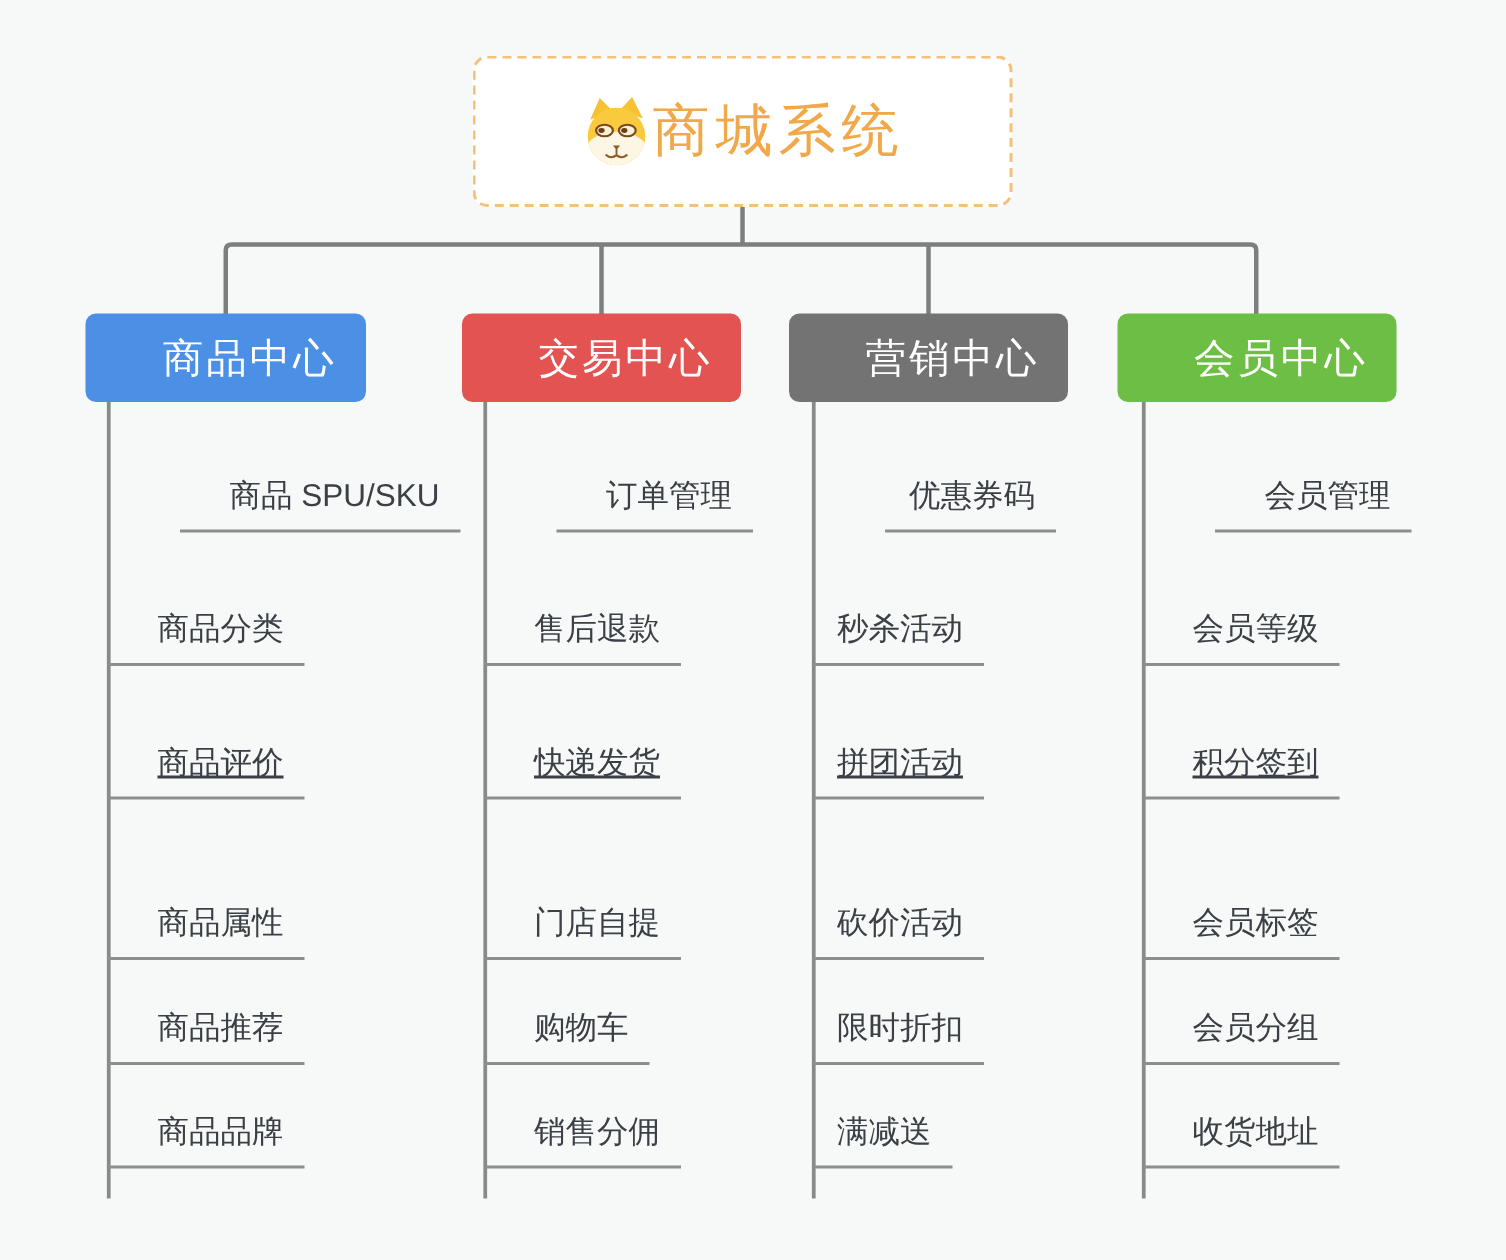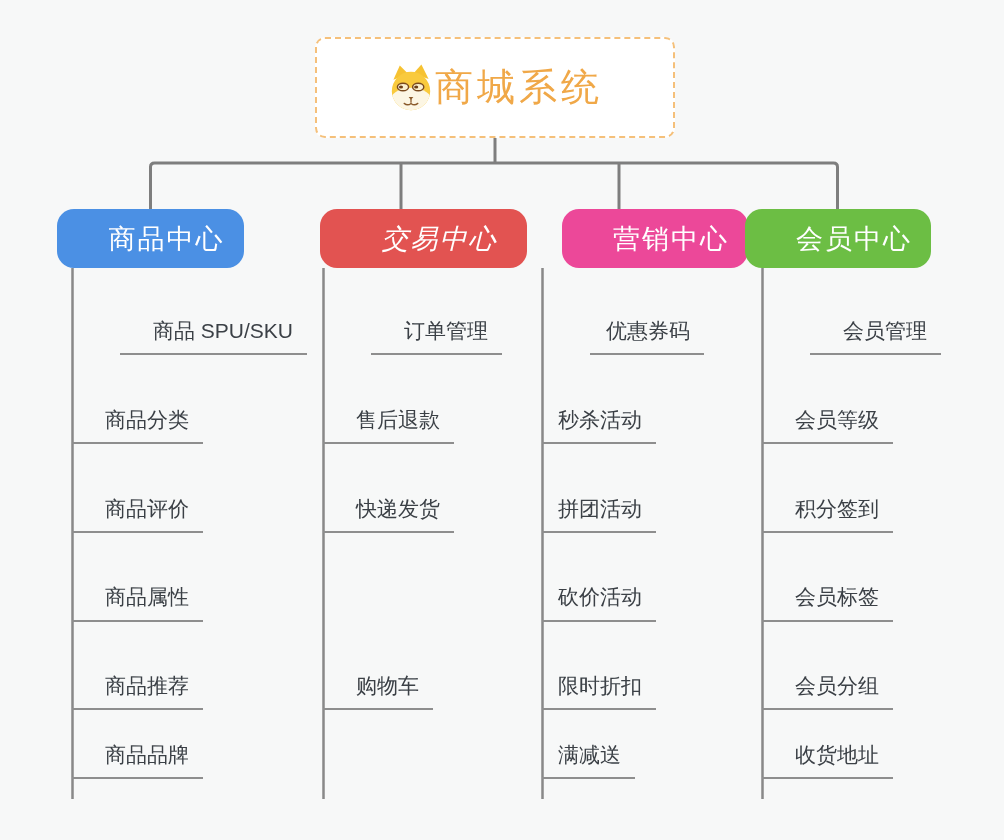--- a/index.html
+++ b/index.html
@@ -42,33 +42,33 @@
     color:#f0a848;
     white-space:nowrap;
   }
   .root-icon{width:48px;height:52px;flex:0 0 auto;margin-top:-2px;}
   
   .branch-box{
     position:absolute;
     top:209px;
     height:59px;
     box-sizing:border-box;
-    border-radius:17px;
+    border-radius:7px;
     display:flex;
     align-items:center;
     justify-content:center;
     color:#ffffff;
     font-size:27px;
     letter-spacing:2px;
     white-space:nowrap;
     cursor:pointer;
     padding-left:32px;
   }
   .branch-0{left:57px;width:187px;}
-  .branch-1{left:320px;width:207px;font-style:italic;}
+  .branch-1{left:308px;width:186px;}
   .branch-2{left:526px;width:186px;}
   .branch-3{left:745px;width:186px;}
   
   .leaf{
     position:absolute;
     height:40px;
     box-sizing:border-box;
     padding:0 14px 7px 33px;
     border-bottom:2px solid #8e8e8e;
     font-size:21px;
@@ -76,22 +76,22 @@
     color:#3b4046;
     white-space:nowrap;
     cursor:pointer;
   }
   .col-0{left:72px;}
   .col-1{left:323px;}
   .col-2{left:542px;padding-left:16px;}
   .col-3{left:762px;}
   .row-0{top:315px;margin-left:48px;}
   .row-1{top:404px;}
-  .row-2{top:493px;}
-  .row-3{top:582px;font-family:Liberation Serif, serif;}
+  .row-2{top:493px;text-decoration:underline;}
+  .row-3{top:600px;}
   .row-4{top:670px;}
   .row-5{top:739px;}
 </style>
 </head>
 <body>
 
 <div id="canvas" style="background-color: rgb(247, 248, 248);">
 
   <svg id="connectors" viewBox="0 0 1004 840" xmlns="http://www.w3.org/2000/svg">
 
@@ -129,34 +129,36 @@
 
       <path d="M27 43.5 L33 43.5 L30 47 Z" fill="#8a5a2b"></path>
       <path d="M30 46.5 L30 50" stroke="#8a5a2b" stroke-width="1.6" fill="none" stroke-linecap="round"></path>
       <path d="M21.5 51.5 Q25.8 55 30 51.5 Q34.2 55 38.5 51.5" stroke="#8a5a2b" stroke-width="1.7" fill="none" stroke-linecap="round"></path>
     </svg>
     <span class="root-title" style="color: rgb(240, 168, 72);">商城系统</span>
   </div>
 
   <div class="branch-box branch-0" style="background-color: rgb(75, 144, 228);">商品中心</div>
   <div class="branch-box branch-1" style="background-color: rgb(226, 83, 81);">交易中心</div>
-  <div class="branch-box branch-2" style="background-color: #ec4899; margin-left: 36px;">营销中心</div>
+  <div class="branch-box branch-2" style="background-color: #737373;">营销中心</div>
   <div class="branch-box branch-3" style="background-color: rgb(108, 190, 68);">会员中心</div>
 
   <div class="leaf col-0 row-0">商品 SPU/SKU</div>
   <div class="leaf col-0 row-1">商品分类</div>
   <div class="leaf col-0 row-2">商品评价</div>
   <div class="leaf col-0 row-3">商品属性</div>
   <div class="leaf col-0 row-4">商品推荐</div>
   <div class="leaf col-0 row-5">商品品牌</div>
 
   <div class="leaf col-1 row-0">订单管理</div>
   <div class="leaf col-1 row-1">售后退款</div>
   <div class="leaf col-1 row-2">快递发货</div>
+  <div class="leaf col-1 row-3">门店自提</div>
   <div class="leaf col-1 row-4">购物车</div>
+  <div class="leaf col-1 row-5">销售分佣</div>
 
   <div class="leaf col-2 row-0">优惠券码</div>
   <div class="leaf col-2 row-1">秒杀活动</div>
   <div class="leaf col-2 row-2">拼团活动</div>
   <div class="leaf col-2 row-3">砍价活动</div>
   <div class="leaf col-2 row-4">限时折扣</div>
   <div class="leaf col-2 row-5">满减送</div>
 
   <div class="leaf col-3 row-0">会员管理</div>
   <div class="leaf col-3 row-1">会员等级</div>

